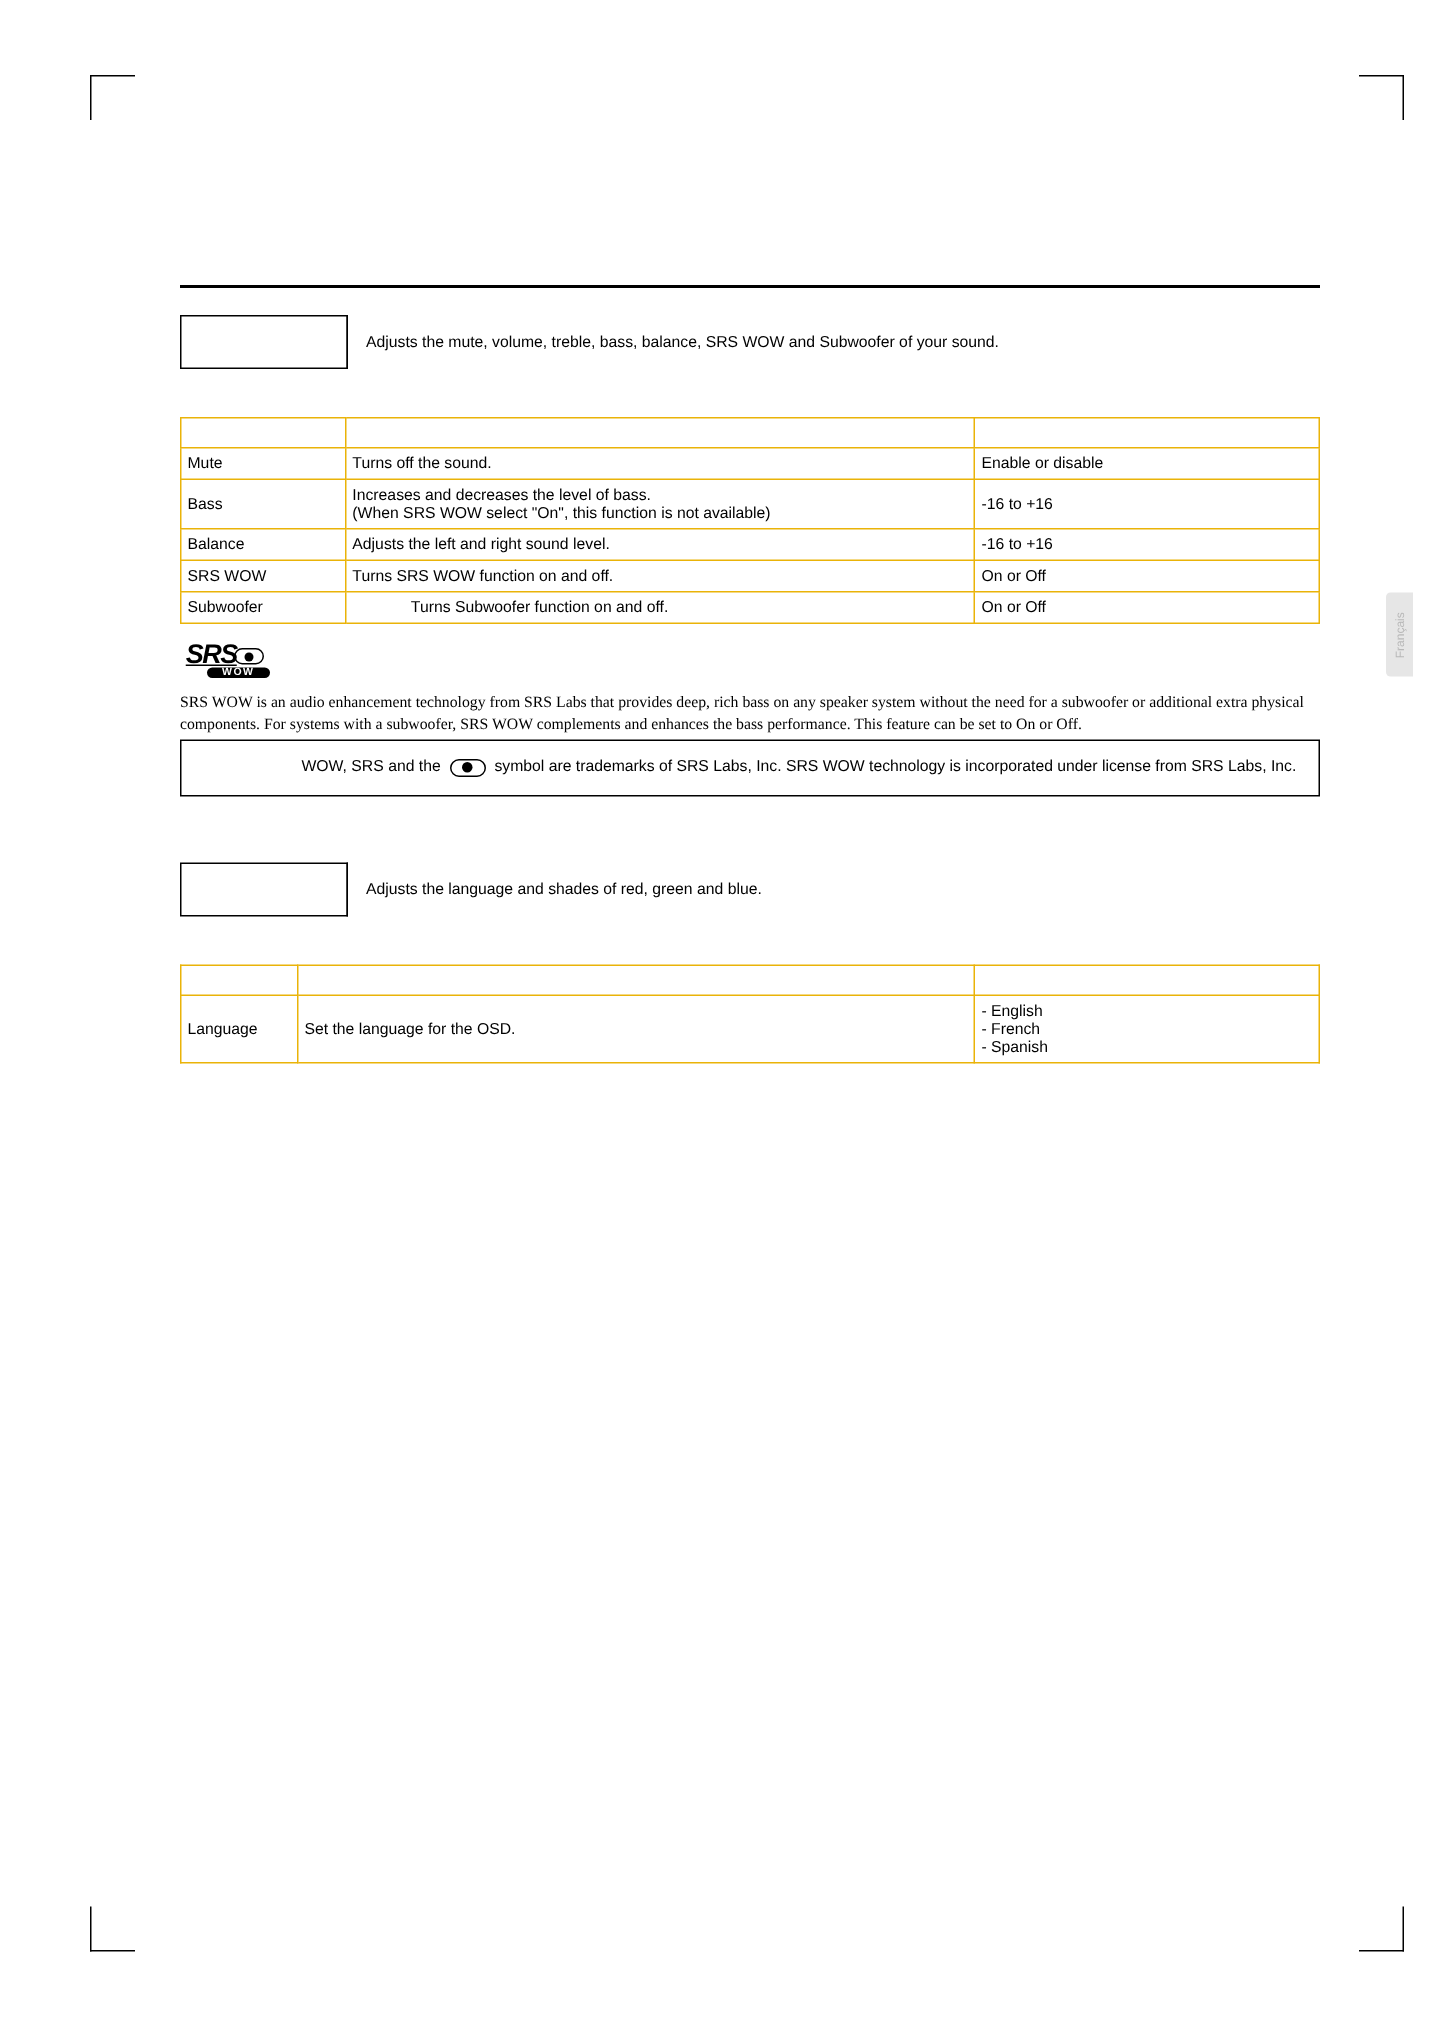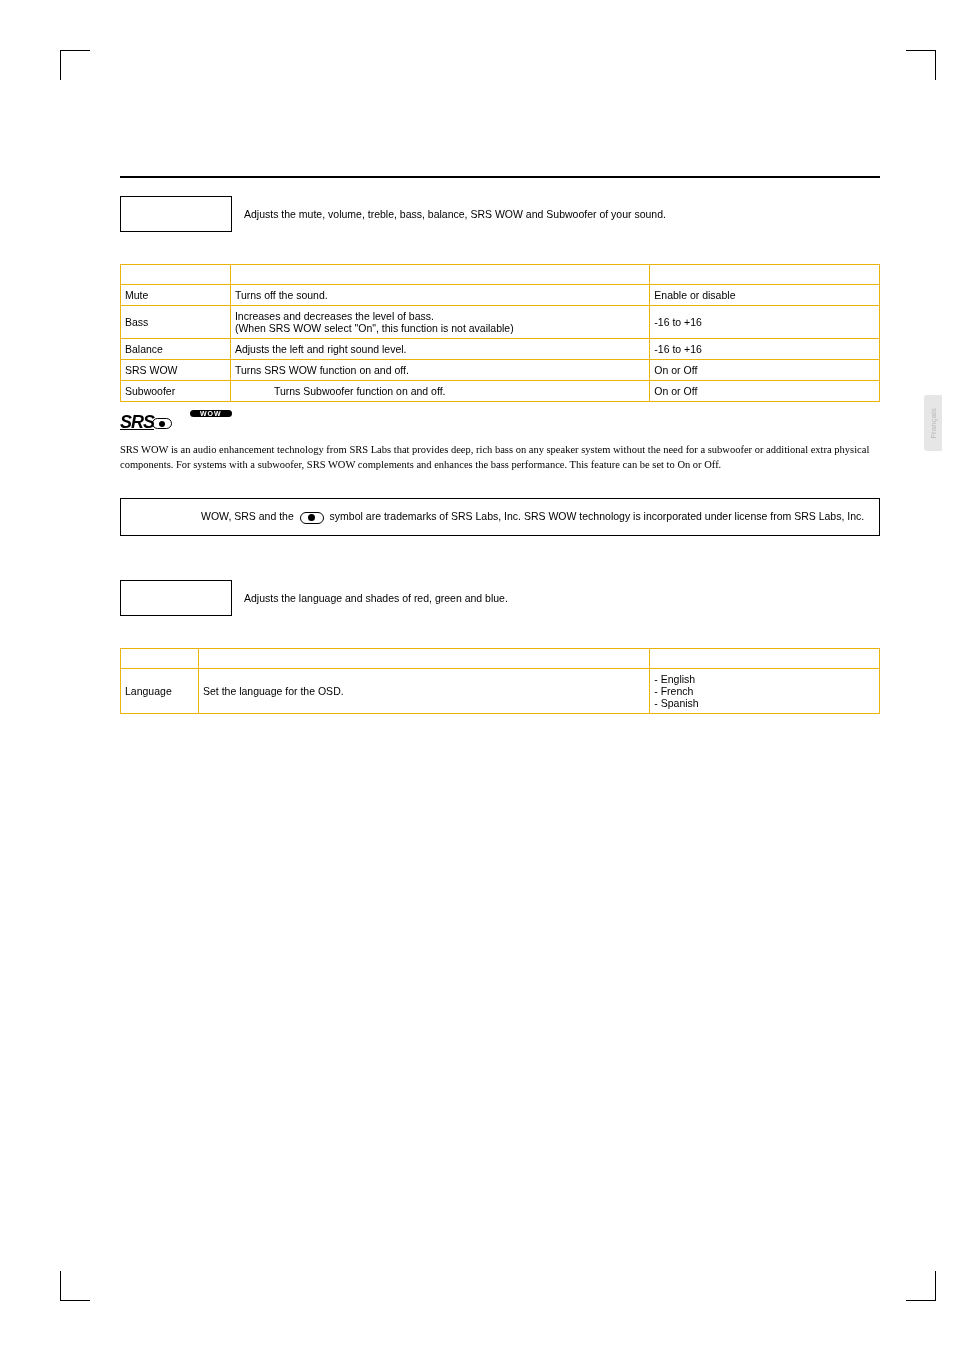--- a/index.html
+++ b/index.html
@@ -11,21 +11,21 @@
       width: 954px;
       height: 1351px;
       background: #fff;
       font-family: Arial, Helvetica, sans-serif;
       position: relative;
       color: #000;
     }
     .page-content {
       position: absolute;
       left: 120px;
-      top: 176px;
+      top: 190px;
       width: 760px;
     }
     .top-rule {
       border-top: 2px solid #000;
       margin-bottom: 18px;
     }
     .section-header {
       display: flex;
       align-items: stretch;
       margin-bottom: 32px;
@@ -89,21 +89,21 @@
       font-size: 10.5px;
       margin-top: 10px;
       line-height: 1.4;
       width: 795px;
       font-family: Liberation Serif, serif;
     }
     .trademark-box {
       border: 1px solid #000;
       padding: 10px 14px 10px 80px;
       font-size: 10.5px;
-      margin-top: 26px;
+      margin-top: 2px;
       width: 760px;
       line-height: 1.5;
     }
     .trademark-symbol {
       display: inline-flex;
       align-items: center;
       justify-content: center;
       width: 24px;
       height: 12px;
       border: 1.2px solid #000;
@@ -134,22 +134,22 @@
       justify-content: center;
     }
     .side-tab span {
       transform: rotate(-90deg);
       font-size: 8px;
       color: #b8b8b8;
       white-space: nowrap;
     }
     .srs-logo-container {
       display: flex;
-      flex-direction: row;
-      align-items: flex-start;
+      flex-direction: column;
+      align-items: center;
       width: fit-content;
     }
     .srs-eye {
       display: inline-flex;
       width: 20px;
       height: 11px;
       border: 1.5px solid #000;
       border-radius: 8px;
       align-items: center;
       justify-content: center;

